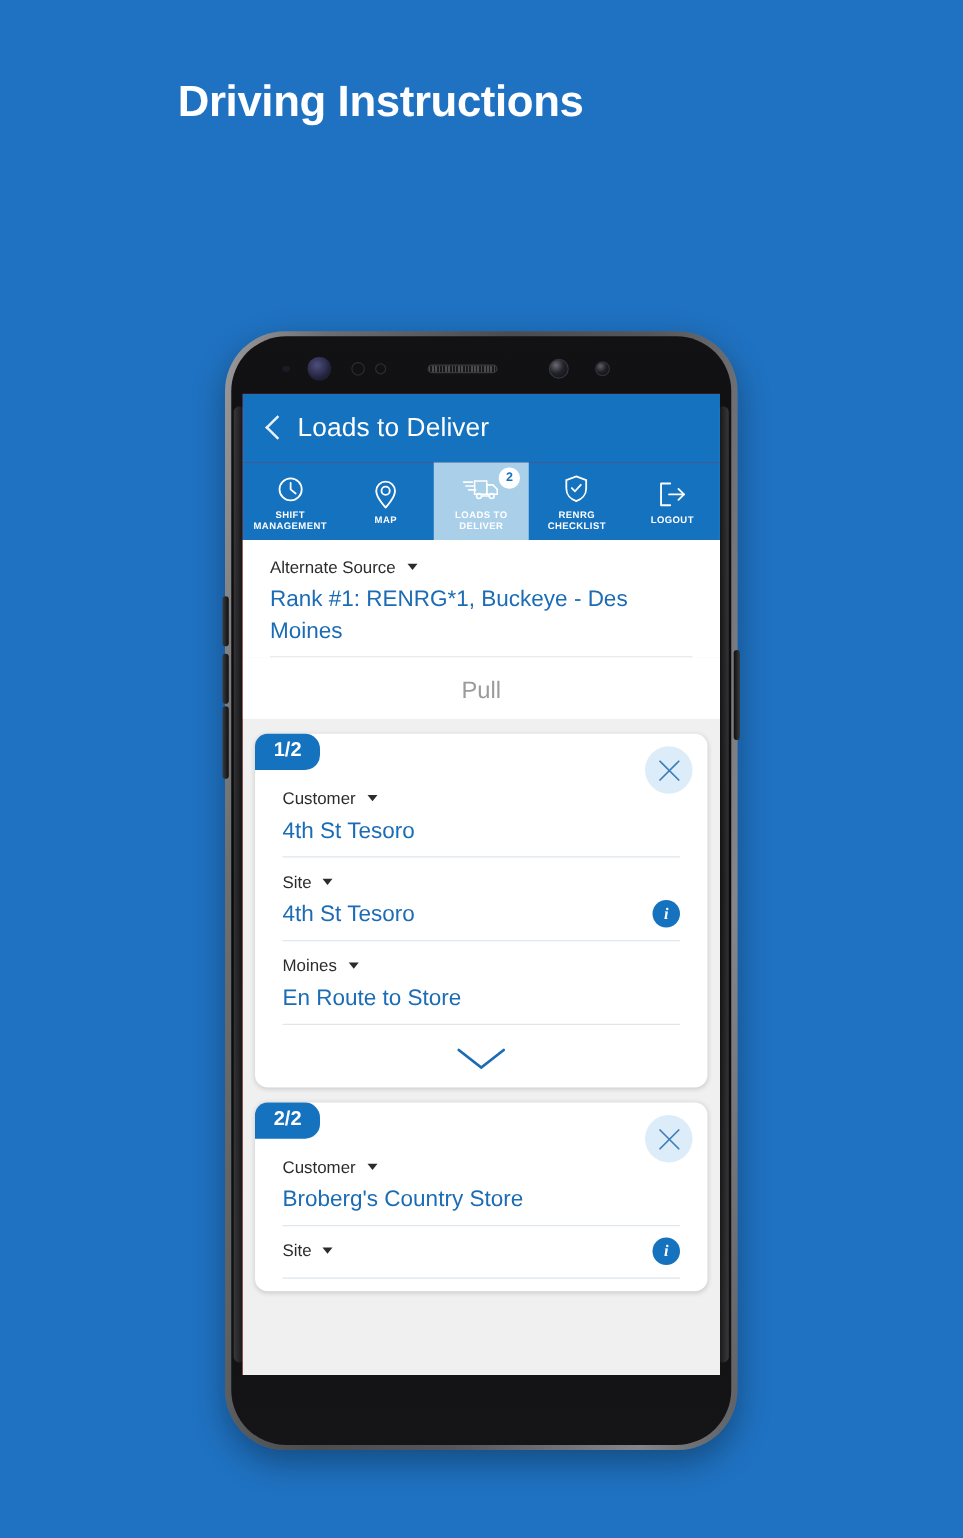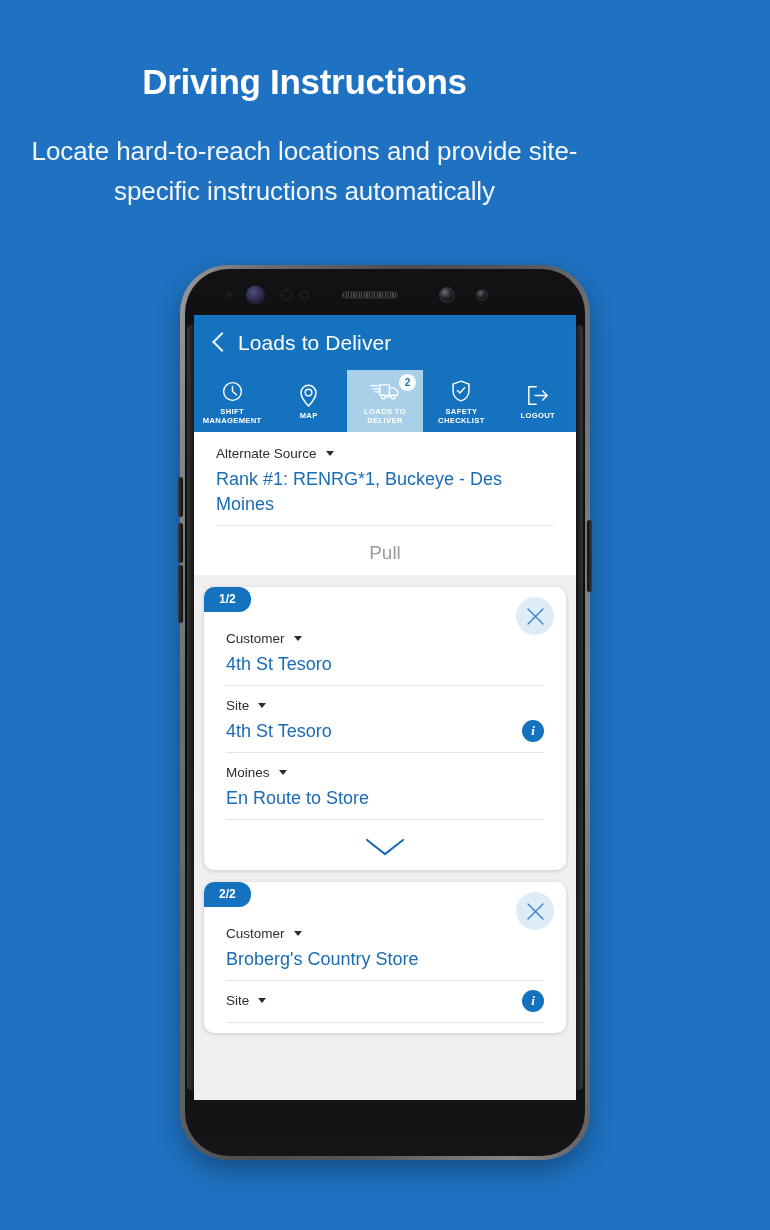--- a/index.html
+++ b/index.html
@@ -284,21 +284,21 @@
     position: relative;
     box-shadow: 0 1px 4px rgba(0,0,0,0.17);
     margin-bottom: 12px;
     padding: 0 0 10px 0;
   }
   .card-badge {
     position: absolute;
     left: 0; top: 0;
     background: #1472bf;
     color: #ffffff;
-    font-size: 12px;
+    font-size: 16px;
     font-weight: bold;
     padding: 5px 15px 6px 15px;
     border-radius: 10px 12px 12px 0;
   }
   .card-close {
     position: absolute;
     right: 12px; top: 10px;
     width: 38px; height: 38px;
     border-radius: 50%;
     background: #dcedf9;
@@ -330,21 +330,20 @@
     justify-content: center;
     padding-top: 18px;
     padding-bottom: 4px;
   }
 </style>
 </head>
 <body>
 
 <div class="promo">
   <div class="promo-title">Driving Instructions</div>
-  <div class="promo-sub">Locate hard-to-reach locations and provide site-specific instructions automatically</div>
 </div>
 
 <div class="phone">
   <div class="phone-rim"></div>
   <div class="phone-body"></div>
 
   <div class="btn-vol btn-up"></div>
   <div class="btn-vol btn-down"></div>
   <div class="btn-vol btn-bixby"></div>
   <div class="btn-power"></div>
@@ -408,21 +407,21 @@
         <div class="tab-label">LOADS TO DELIVER</div>
       </div>
 
       <div class="tab">
         <div class="tab-ico">
           <svg width="20" height="22" viewBox="0 0 20 23" fill="none" stroke="#ffffff" stroke-width="1.5" stroke-linecap="round">
             <path d="M10 1.2 L18.3 4.3 V11.2 C18.3 16.5 14.6 20.3 10 21.8 C5.4 20.3 1.7 16.5 1.7 11.2 V4.3 Z"></path>
             <path d="M6.3 10.9 L8.9 13.6 L13.8 8.2"></path>
           </svg>
         </div>
-        <div class="tab-label">SAFETY CHECKLIST</div>
+        <div class="tab-label">RENRG CHECKLIST</div>
       </div>
 
       <div class="tab">
         <div class="tab-ico">
           <svg width="22" height="21" viewBox="0 0 24 22" fill="none" stroke="#ffffff" stroke-width="1.6" stroke-linecap="round" stroke-linejoin="round">
             <path d="M10 1.5 H2 V20.5 H10"></path>
             <path d="M9 11 H22"></path>
             <path d="M17.2 6.2 L22 11 L17.2 15.8"></path>
           </svg>
         </div>

